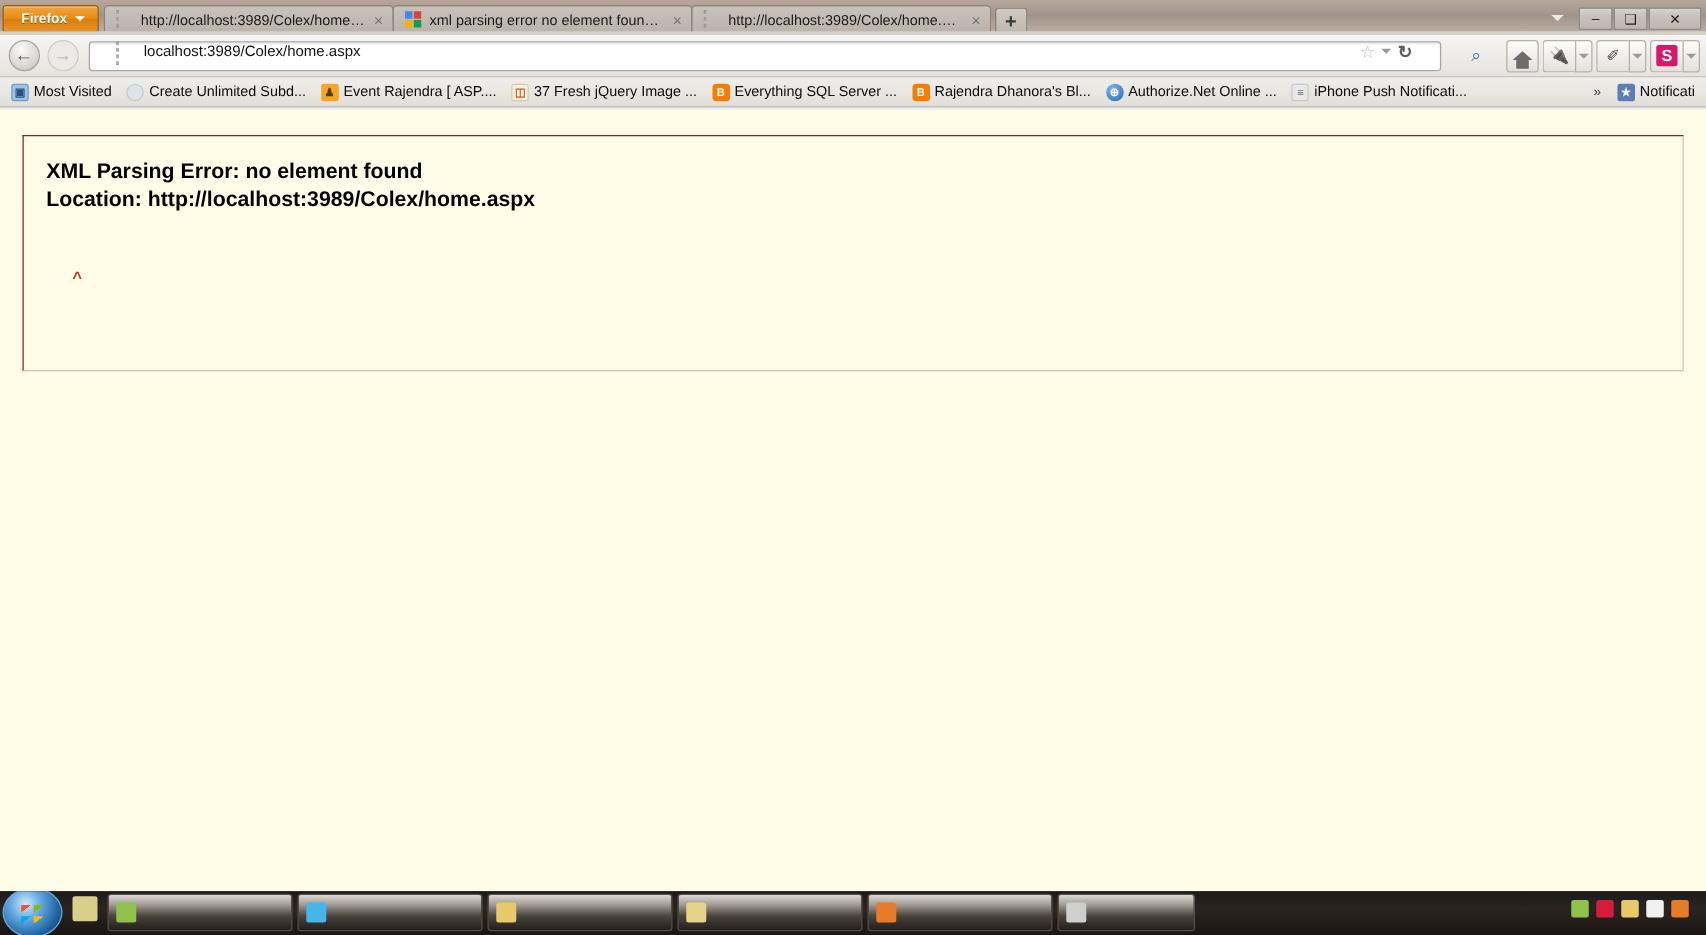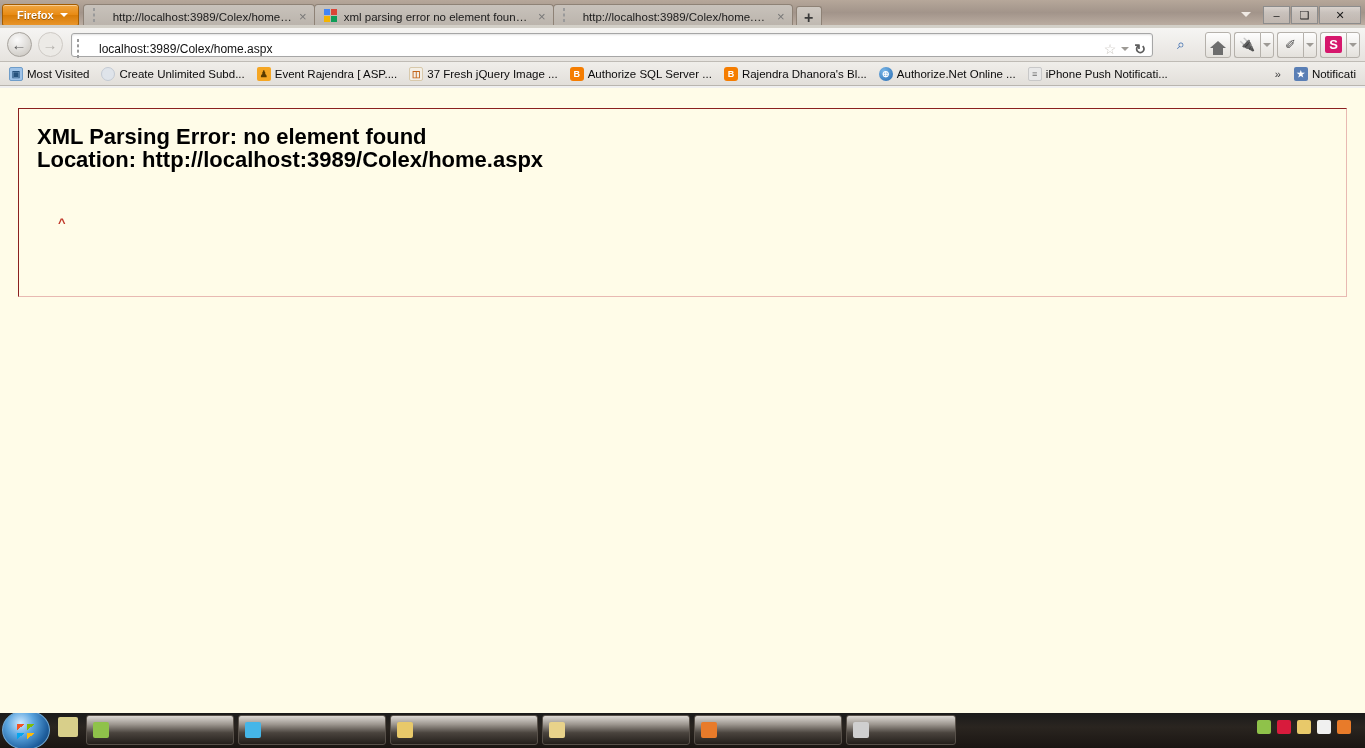--- a/index.html
+++ b/index.html
@@ -164,22 +164,22 @@
     color: #5c5c5c; font-size: 15px; font-weight: bold;
   }
   .arrow-circle.fwd { background: #eceae6; border-color: #cecac5; color: #b3b0ab; }
 
   .urlbar {
     flex: 1 1 auto;
     height: 24px;
     background: #fff;
     border: 1px solid #a6a6a6;
     border-radius: 3px;
-    display: flex; align-items: flex-end;
-    padding: 0 4px;
+    display: flex; align-items: flex-start;
+    padding: 0 20px;
     gap: 7px;
     margin: 0 4px;
     box-shadow: inset 0 1px 2px rgba(0,0,0,.12);
   }
   .urlbar .url-text {
     flex: 1 1 auto; font-size: 12px; color: #111;
     white-space: nowrap; overflow: hidden;
   }
   .url-icons { display: flex; align-items: center; gap: 5px; padding-right: 2px; }
   .star {
@@ -288,21 +288,21 @@
   .errorbox {
     margin: 20px 18px 0 18px;
     border: 1px solid #8b2020;
     border-right-color: #e8b9b2;
     border-bottom-color: #e8b9b2;
     background: #fffce8;
     height: 189px;
     padding: 16px 18px 0 18px;
   }
   .errline {
-    font-size: 22px;
+    font-size: 17px;
     font-weight: bold;
     color: #000;
     line-height: 23px;
     white-space: pre;
   }
   .caret-row { margin-top: 42px; padding-left: 21px; }
   .caret-mark {
     font-family: "Liberation Mono", monospace;
     color: #c0392b;
     font-size: 13px;
@@ -488,21 +488,21 @@
       <span>Event Rajendra [ ASP....</span>
     </div>
 
     <div class="bm">
       <span class="bm-ico ico-jq">◫</span>
       <span>37 Fresh jQuery Image ...</span>
     </div>
 
     <div class="bm">
       <span class="bm-ico ico-blogger">B</span>
-      <span>Authorize SQL Server ...</span>
+      <span>Everything SQL Server ...</span>
     </div>
 
     <div class="bm">
       <span class="bm-ico ico-blogger">B</span>
       <span>Rajendra Dhanora's Bl...</span>
     </div>
 
     <div class="bm">
       <span class="bm-ico ico-globe">⊕</span>
       <span>Authorize.Net Online ...</span>

